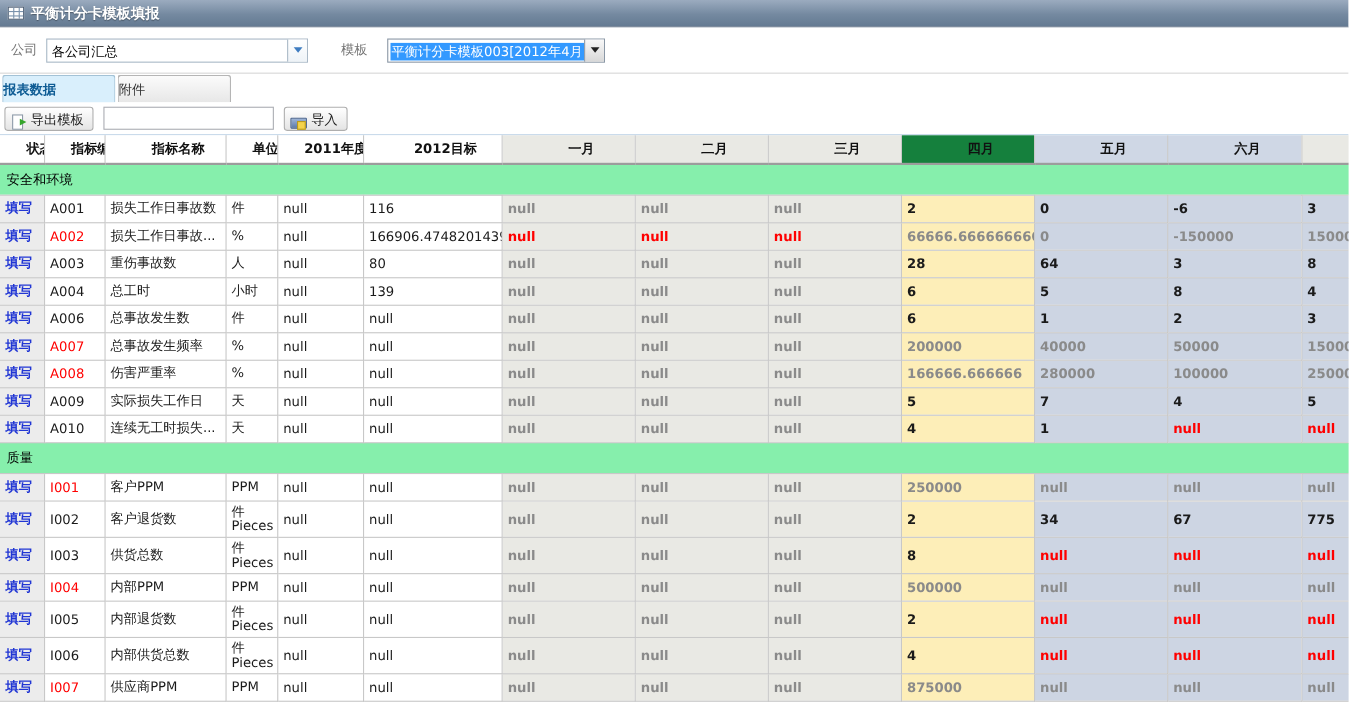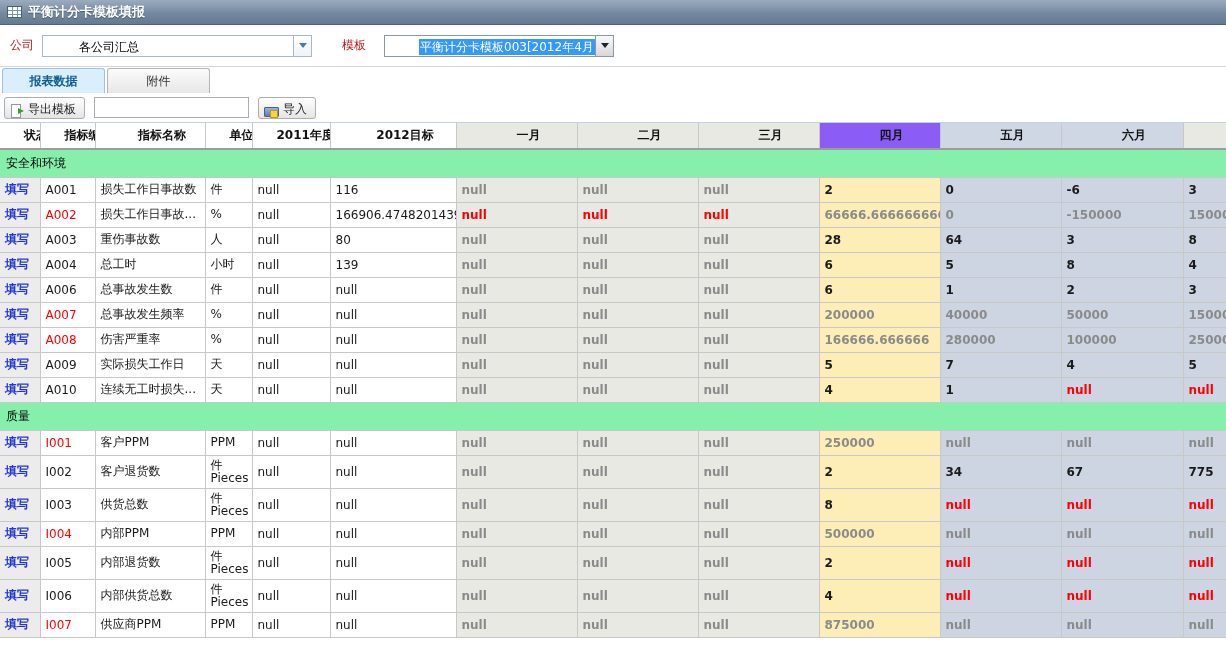--- a/index.html
+++ b/index.html
@@ -11,37 +11,37 @@
     border-bottom:1px solid #51637a; display:flex; align-items:center; padding:12px 7px; gap:6px; }
   .titlebar .ttl { color:#fff; font-weight:bold; font-size:13px; text-shadow:0 1px 1px rgba(0,0,0,.35); }
   .grid-icon { width:15px; height:12px; background:#fdfdfd; border:1px solid #4d5f75; position:relative; }
   .grid-icon::before { content:""; position:absolute; left:0; right:0; top:3px; height:1px; background:#7b93ad;
     box-shadow:0 4px 0 #7b93ad; }
   .grid-icon::after { content:""; position:absolute; top:0; bottom:0; left:4px; width:1px; background:#7b93ad;
     box-shadow:5px 0 0 #7b93ad; }
 
   
   .form-row { height:41px; display:flex; align-items:center; padding-left:10px; background:#fff; }
-  .form-row label { margin-right:8px; color:#b91c1c; }
-  .combo { display:flex; height:22px; border:1px solid #a9b8c6; background:#fff;padding-left:32px; }
+  .form-row label { margin-right:8px; color:#737373; }
+  .combo { display:flex; height:22px; border:1px solid #a9b8c6; background:#fff; }
   .combo .field { width:218px; padding:3px 4px; white-space:nowrap; overflow:hidden; }
   .combo .trigger { width:18px; border-left:1px solid #a9b8c6; background:linear-gradient(#fff,#eef3f7);
     display:flex; align-items:center; justify-content:center; cursor:pointer; }
   .chev { width:0; height:0; border-left:4px solid transparent; border-right:4px solid transparent;
     border-top:5px solid #3e7cc0; }
   .combo.tpl { margin-left:10px; border-color:#8a97a5; }
   .combo.tpl .field { width:178px; padding:3px 2px; }
   .combo.tpl .field span { background:#3399ff; color:#fff; padding:1px 1px; }
   .combo.tpl .trigger { background:linear-gradient(#f8f8f8,#d8d8d8); border-left:1px solid #8a97a5; }
   .combo.tpl .chev { border-top-color:#222; }
   .gap { width:30px; }
 
   
   .tabbar { height:27px; border-top:1px solid #d6d6d6; display:flex; align-items:flex-end; padding-left:2px; }
-  .tab { width:103px; height:25px; display:flex; align-items:center; justify-content:center;
+  .tab { width:103px; height:25px; display:flex; align-items:center; justify-content:flex-start;
     border:1px solid #b5b5b5; border-bottom:none; border-radius:3px 3px 0 0; margin-right:2px;
     background:linear-gradient(#fbfbfb,#e7e7e7); color:#333; cursor:pointer; }
   .tab.active { background:#d9effc; border-color:#a3c2d6; color:#0f5c94; font-weight:bold; }
 
   
   .toolbar { height:30px; display:flex; align-items:center; padding-left:4px; gap:9px;
     border-bottom:1px solid #bed3e6; background:#fff; }
   .btn { height:22px; border:1px solid #aeaeae; border-radius:3px; background:linear-gradient(#ffffff,#e4e4e4);
     display:flex; align-items:flex-end; padding:0 8px 0 5px; gap:4px; color:#222; cursor:pointer; }
   .file-input { width:155px; height:21px; border:1px solid #abadb3; }
@@ -55,21 +55,21 @@
     background:linear-gradient(#9db4d6,#5f7cab); border:1px solid #45608c; border-radius:1px; }
   .icon-import::after { content:""; position:absolute; right:1px; bottom:0; width:6px; height:6px;
     background:#f4d34c; border:1px solid #b99a1e; }
 
   
   table { border-collapse:collapse; table-layout:fixed; width:1227px; }
   th, td { overflow:hidden; white-space:nowrap; }
   thead th { height:26px; background:#fff; font-weight:bold; color:#111; text-align:center;
     border-right:1px solid #c8c8c8; border-bottom:2px solid #9c9c9c;padding-left:24px; }
   th.m-gray  { background:#e9e9e4;margin-top:27px; }
-  th.m-yellow{ background:#8b5cf6; }
+  th.m-yellow{ background:#15803d; }
   th.m-blue  { background:#cfd7e5; }
   tr.group td { height:28px; background:#86efac; color:#000; padding-left:6px;
     border-bottom:1px solid #c8c8c8; }
   tbody td { height:25px; border-right:1px solid #c8c8c8; border-bottom:1px solid #c8c8c8;
     padding:0 5px; color:#1a1a1a; }
   tr.tall td { height:33px; }
   td.status { background:#ececec; text-align:left; color:#2136d4; font-weight:600; cursor:pointer; }
   td.code.red { color:#ff0000; }
   td.unit { white-space:pre-line; line-height:13px; }
   td.m { font-weight:600; }

